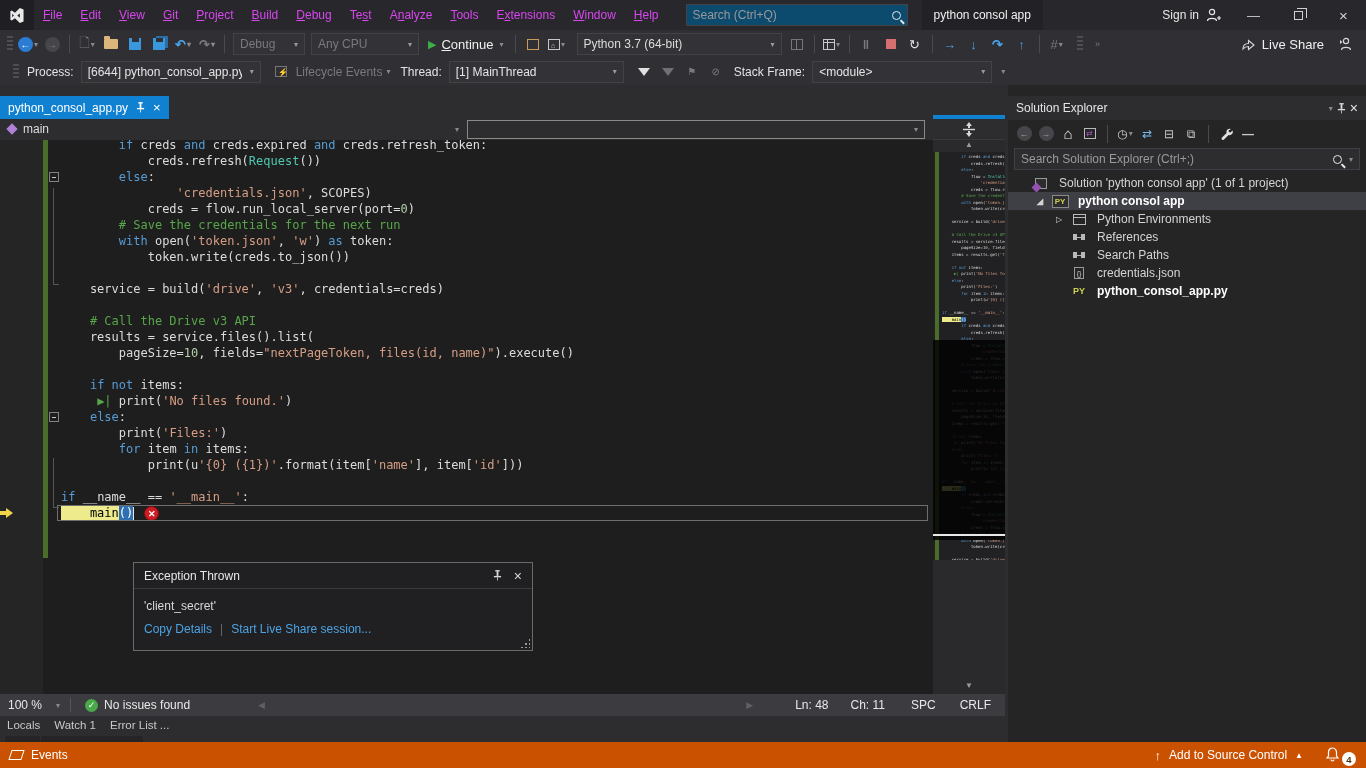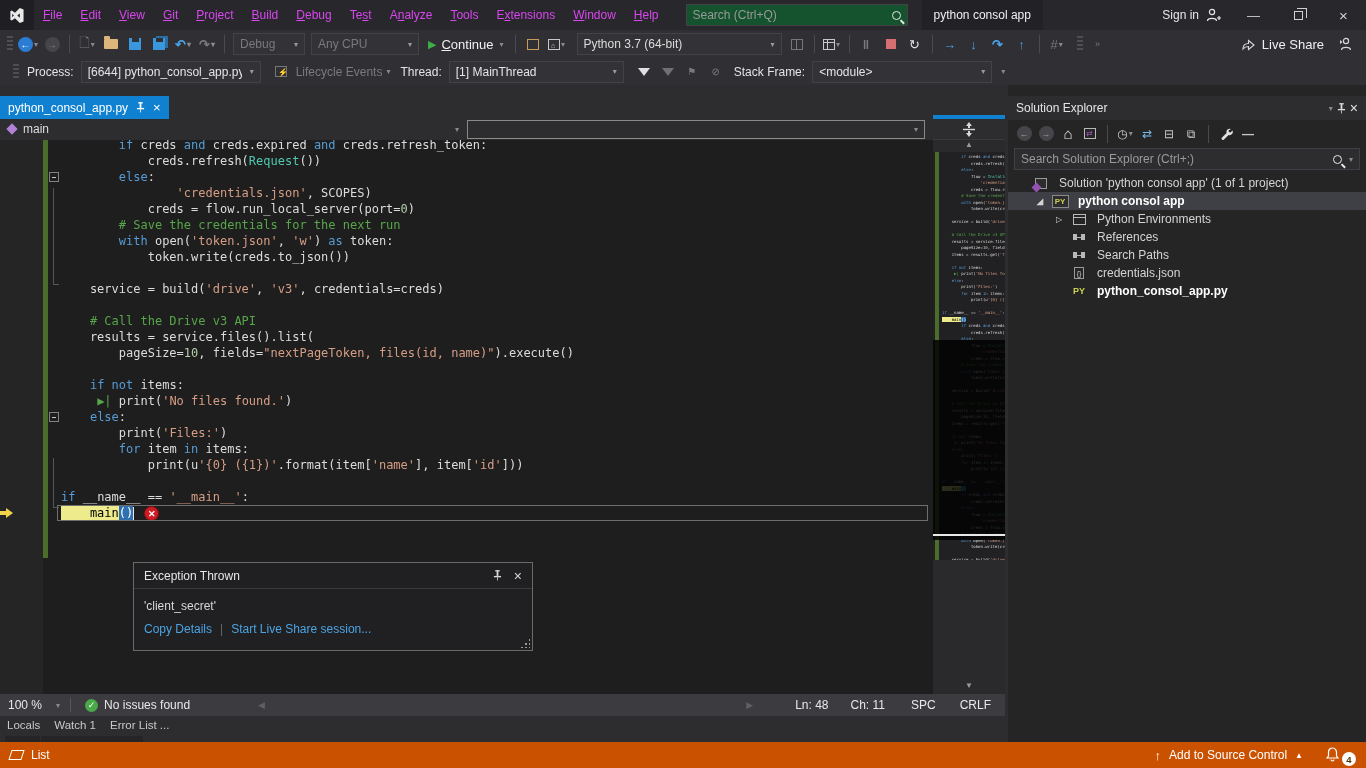--- a/index.html
+++ b/index.html
@@ -5,21 +5,21 @@
   * { margin:0; padding:0; box-sizing:border-box; }
   html,body { width:1366px; height:768px; overflow:hidden; }
   body { font-family:"Liberation Sans", sans-serif; background:#2d2d30; color:#dcdcdc; position:relative; font-size:12px; }
   .abs { position:absolute; }
   u { text-decoration:underline; }
 
   
   #titlebar { left:0; top:0; width:1366px; height:30px; background:#28282c; display:flex; align-items:center; }
   .vslogo { width:34px; height:30px; display:flex; align-items:center; justify-content:center; background:#1f1f23; }
   .menu-item { padding:0 9px; height:30px; line-height:30px; color:#d946ef; cursor:default; }
-  #title-search { margin-left:18px; width:222px; height:22px; background:#14532d; border:1px solid #434346; display:flex; align-items:center; padding:0 6px; color:#999; }
+  #title-search { margin-left:18px; width:222px; height:22px; background:#0c4a6e; border:1px solid #434346; display:flex; align-items:center; padding:0 6px; color:#999; }
   #title-search .ph { flex:1; font-size:12px; }
   .mag { width:9px; height:9px; border:1.5px solid #e8e8e8; border-radius:50%; position:relative; display:inline-block; }
   .mag::after { content:""; position:absolute; width:5px; height:1.5px; background:#e8e8e8; transform:rotate(45deg); left:7px; top:9px; }
   #win-title { margin-left:14px; padding:0 12px; height:30px; line-height:30px; background:#222226; color:#efefef; }
   #signin { margin-left:auto; display:flex; align-items:center; gap:7px; color:#e8e8e8; padding:0 10px; }
   .wbtn { width:45px; height:30px; display:flex; align-items:center; justify-content:center; color:#d0d0d0; font-size:13px; }
   .restore-glyph { width:9px; height:9px; border:1px solid #d0d0d0; position:relative; }
   .restore-glyph::after { content:""; position:absolute; left:2px; top:-4px; width:9px; height:9px; border:1px solid #d0d0d0; border-left:none; border-bottom:none; }
 
   
@@ -493,21 +493,21 @@
     <span>Locals</span>
     <span>Watch 1</span>
     <span>Error List ...</span>
   </div>
 <div class="tab-stub abs" style="left:5px;width:35px;"></div>
 <div class="tab-stub abs" style="left:41px;width:42px;"></div>
 <div class="tab-stub abs" style="left:81px;width:62px;"></div>
 
 <div id="statusbar" class="abs">
   <span class="para"></span>
-  <span>List</span>
+  <span>Events</span>
   <div id="sb-right">
     <span style="font-size:13px;">↑</span>
     <span>Add to Source Control</span>
     <span style="font-size:8px;">▲</span>
     <svg width="15" height="16" viewBox="0 0 15 16" style="margin-left:14px;">
         <path d="M7.5 1 C5 1 3.5 3 3.5 5.5 L3.5 9 L2 11 L13 11 L11.5 9 L11.5 5.5 C11.5 3 10 1 7.5 1 Z M6 12.5 a1.5 1.5 0 0 0 3 0" fill="none" stroke="#fff" stroke-width="1.2"></path>
       </svg>
     <span class="badge">4</span>
   </div>
 </div>

